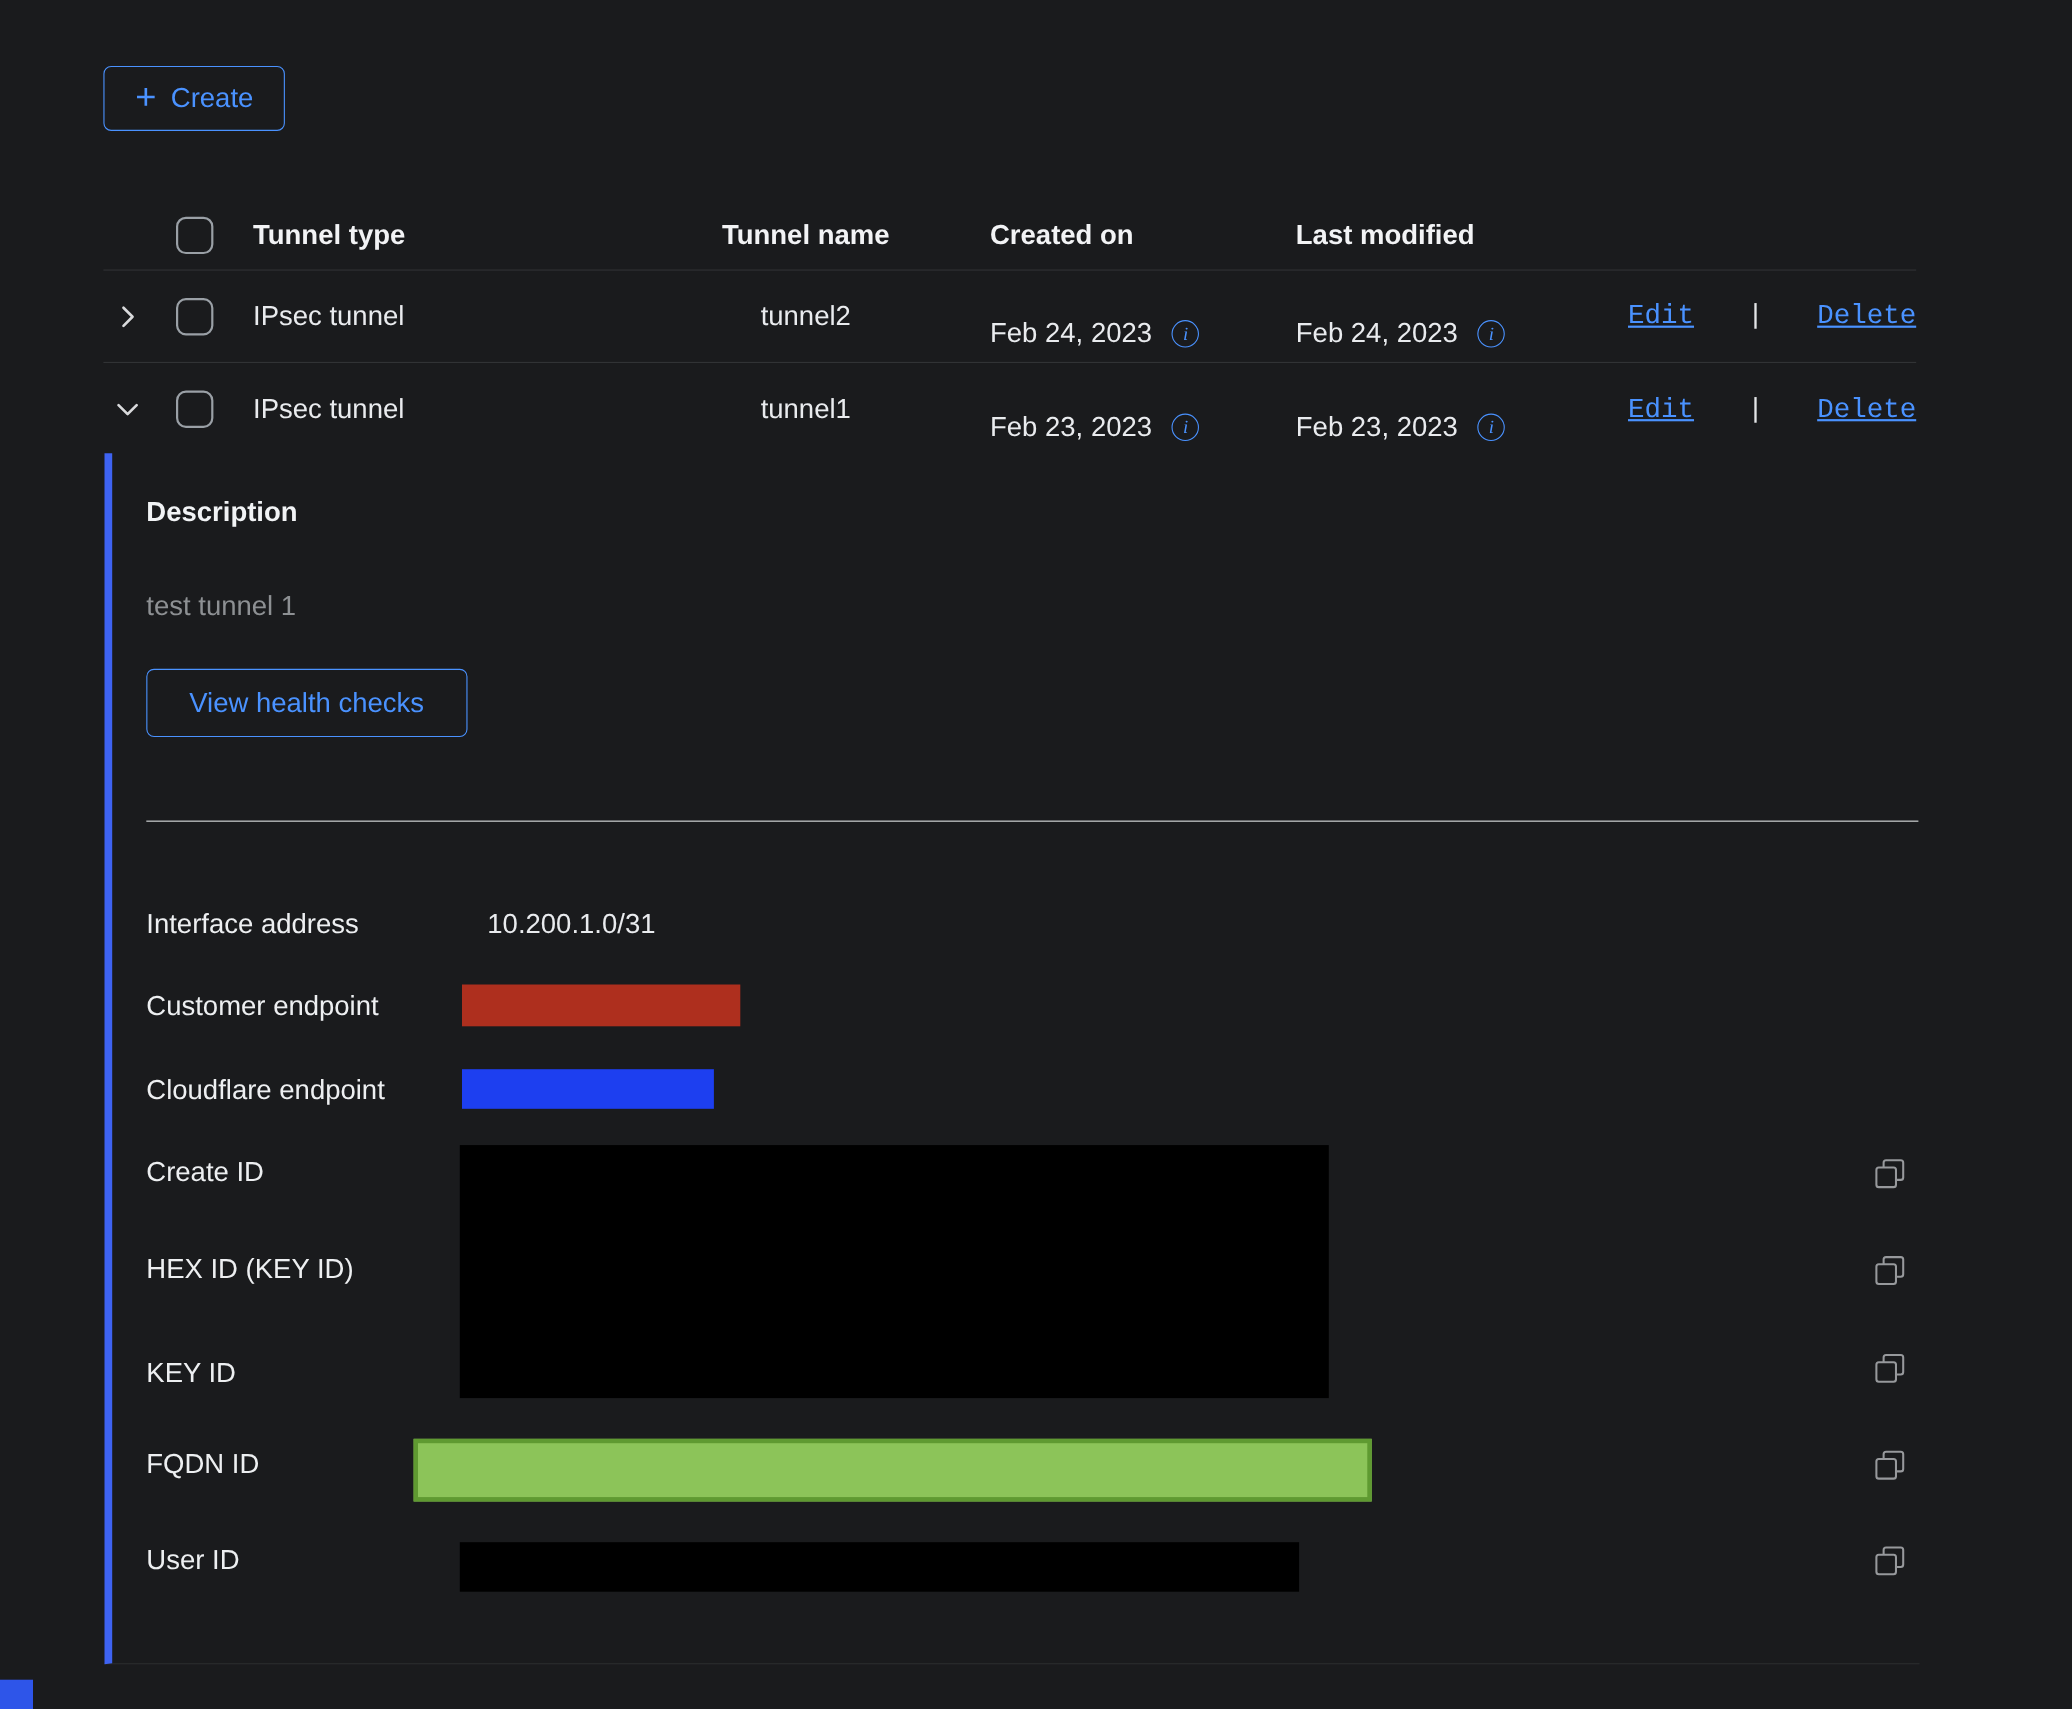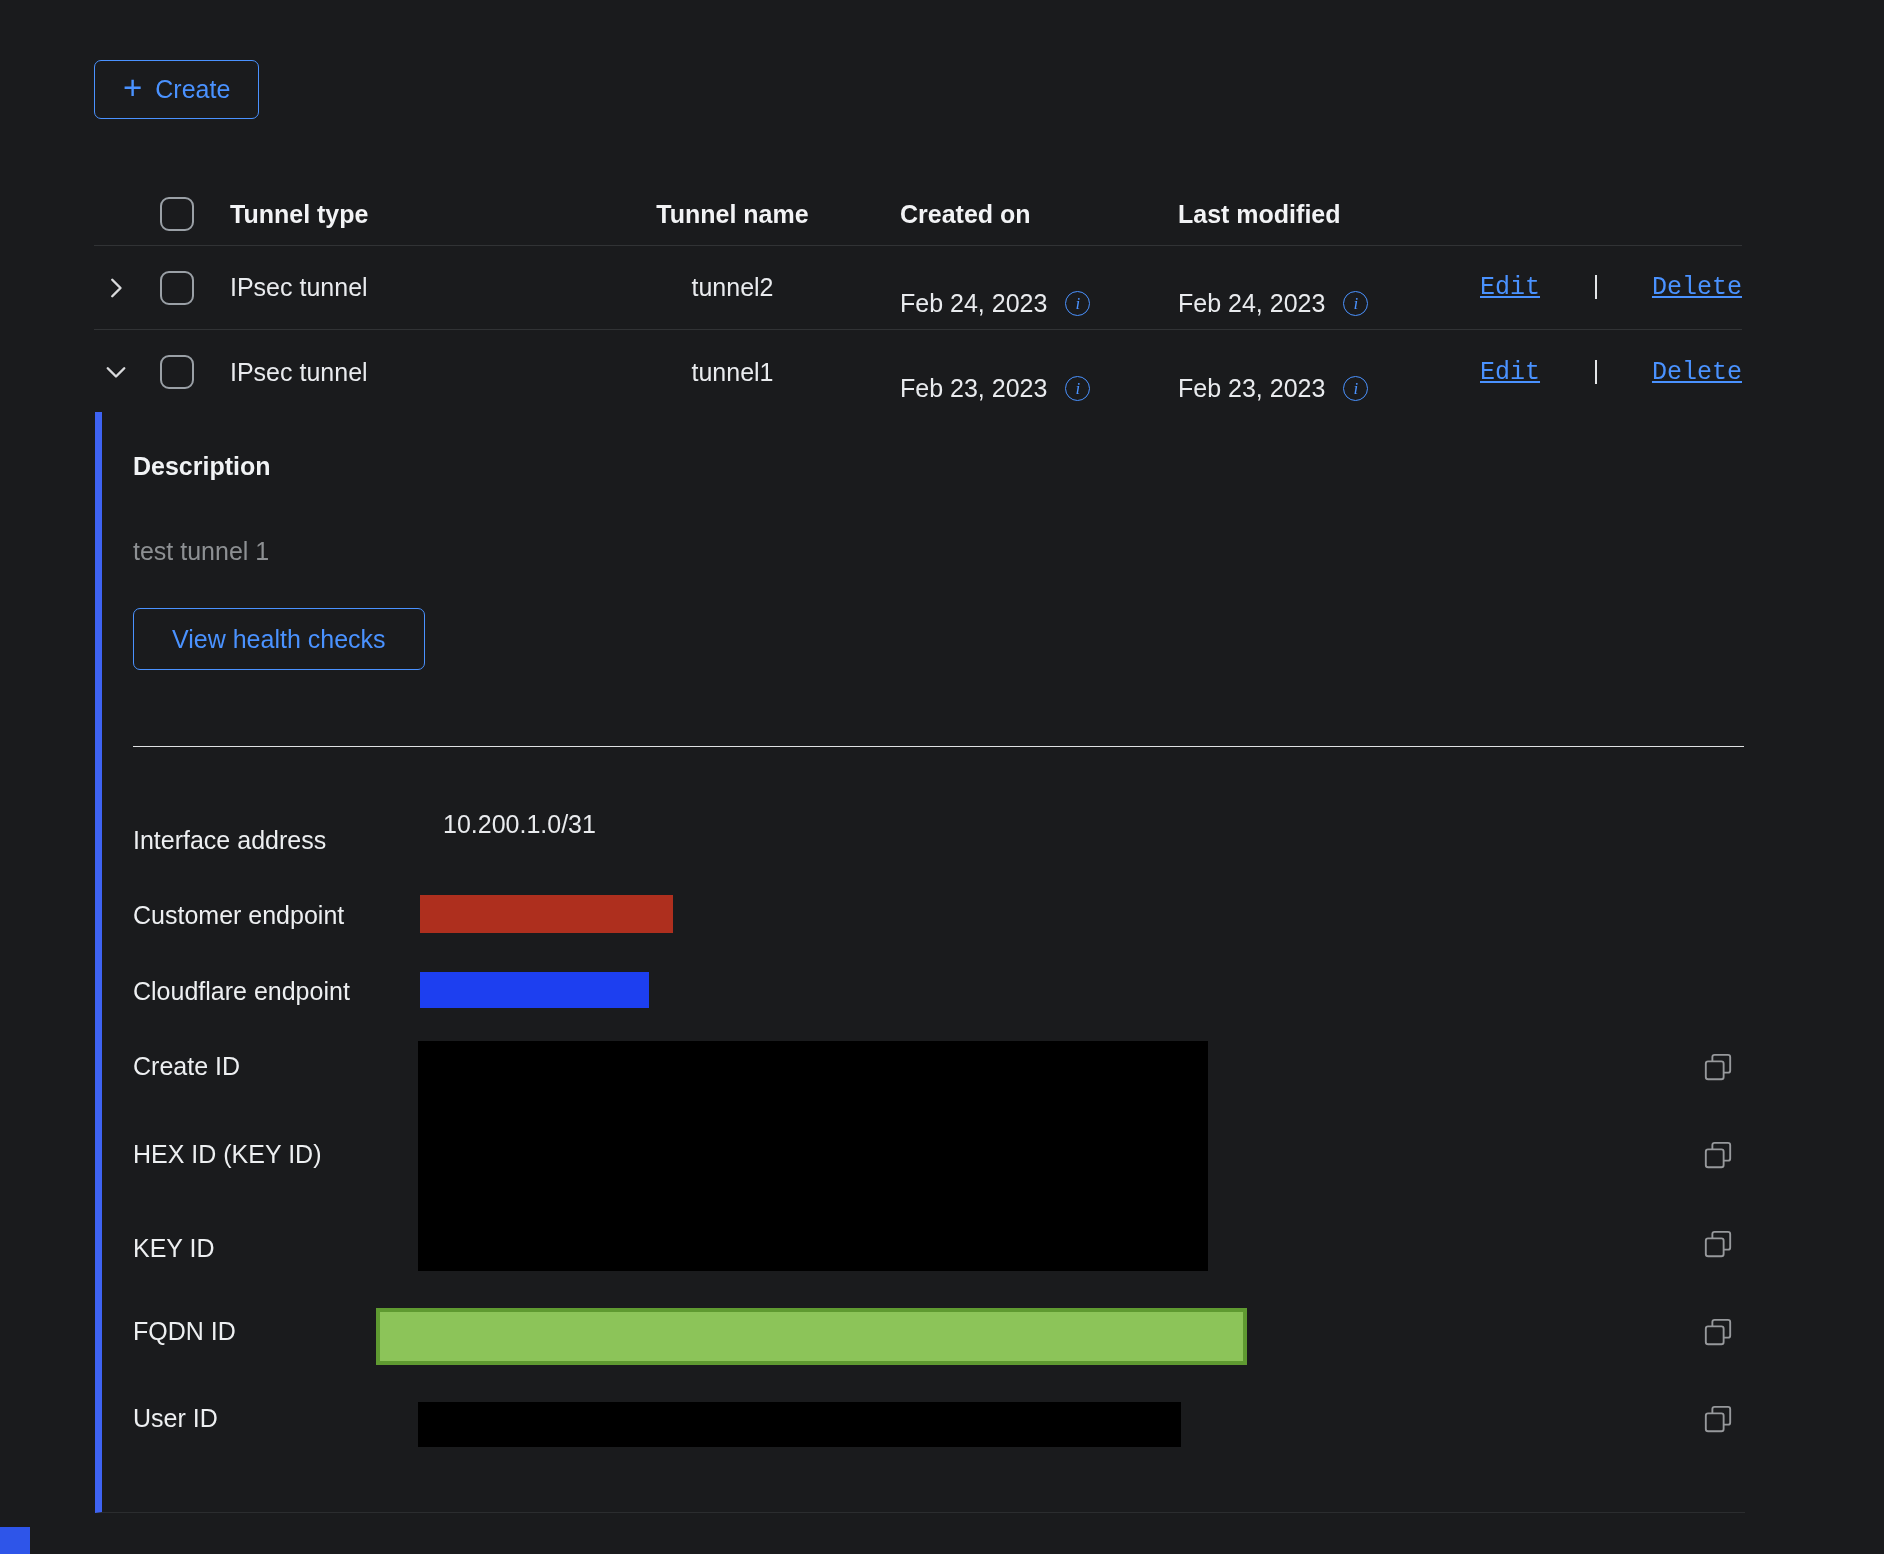--- a/index.html
+++ b/index.html
@@ -180,21 +180,21 @@
 
   <div class="detail-panel">
     <div class="desc-label">Description</div>
     <div class="desc-value">test tunnel 1</div>
     <button class="btn-outline health-btn">View health checks</button>
     <div class="divider"></div>
 
     <div class="fields">
 
       <div class="flabel" style="top:76px">Interface address</div>
-      <div class="fvalue" style="top:60px; left:310px">10.200.1.0/31</div>
+      <div class="fvalue" style="top:76px; left:310px">10.200.1.0/31</div>
 
       <div class="flabel" style="top:151px">Customer endpoint</div>
       <div class="redact" style="top: 148px; left: 287px; width: 253px; height: 38px; background: rgb(174, 47, 30);"></div>
 
       <div class="flabel" style="top:227px">Cloudflare endpoint</div>
       <div class="redact" style="top: 225px; left: 287px; width: 229px; height: 36px; background: rgb(29, 63, 240);"></div>
 
       <div class="flabel" style="top:302px">Create ID</div>
       <div class="redact" style="top: 294px; left: 285px; width: 790px; height: 230px; background: rgb(0, 0, 0);"></div>
       <button class="copy-btn" style="top:305px" title="">

